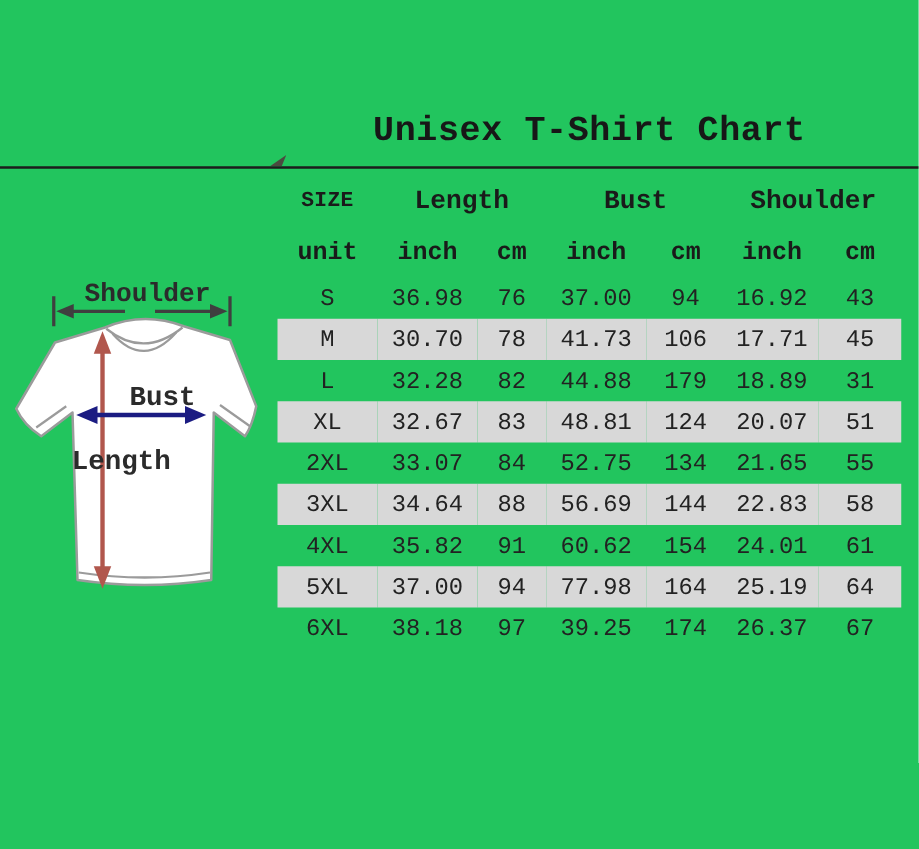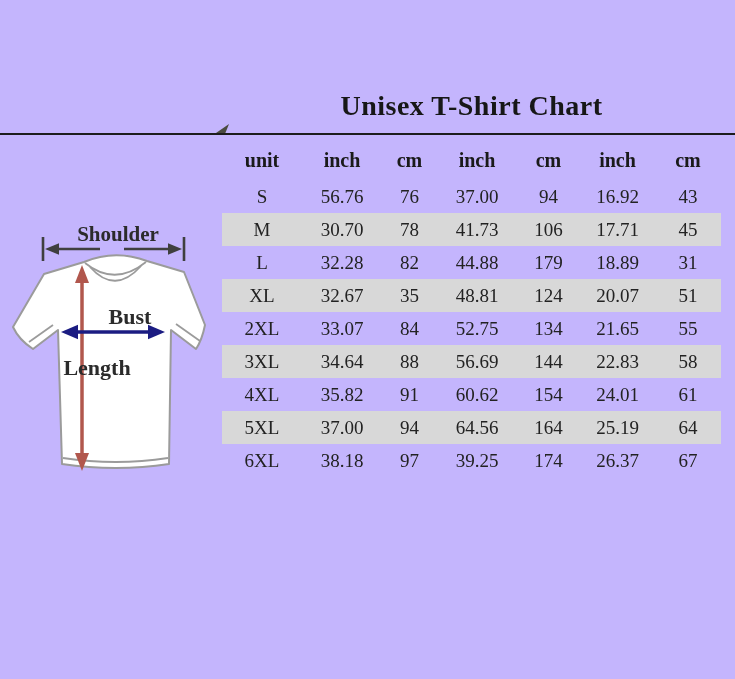--- a/index.html
+++ b/index.html
@@ -1,18 +1,18 @@
 <!DOCTYPE html>
 <html><head>
 <meta charset="utf-8">
 <style>
   html,body{margin:0;padding:0;background:#fff;}
   .canvas{
-    position:relative;width:735px;height:679px;background:#c4b5fd;overflow:hidden;
-    font-family:Liberation Serif, serif;color:#1f1f1f;
+    position:relative;width:735px;height:679px;background:#22c55e;overflow:hidden;
+    font-family:Liberation Mono, monospace;color:#1f1f1f;
   }
   .page-title{
     position:absolute;left:222px;top:88px;width:499px;height:36px;
     text-align:center;font-size:28px;font-weight:bold;color:#171717;line-height:36px;
     letter-spacing:.5px;
   }
   .title-rule{
     position:absolute;left:0;top:133px;width:735px;height:2px;background:#1c1c1c;
   }
   .line-tick{
@@ -87,34 +87,40 @@
     <colgroup>
       <col style="width:80px">
         <col style="width:80px">
         <col style="width:55px">
       <col style="width:80px">
         <col style="width:63px">
         <col style="width:75px">
         <col style="width:66px">
     </colgroup>
     <thead>
+      <tr class="group-row">
+        <th class="size-h">SIZE</th>
+        <th colspan="2">Length</th>
+        <th colspan="2">Bust</th>
+        <th colspan="2">Shoulder</th>
+      </tr>
       <tr class="unit-row">
         <th>unit</th>
         <th>inch</th>
         <th>cm</th>
         <th>inch</th>
         <th>cm</th>
         <th>inch</th>
         <th>cm</th>
       </tr>
     </thead>
     <tbody class="data-rows">
       <tr>
         <td>S</td>
-        <td>56.76</td>
+        <td>36.98</td>
         <td>76</td>
         <td>37.00</td>
         <td>94</td>
         <td>16.92</td>
         <td>43</td>
       </tr>
       <tr class="shaded">
         <td>M</td>
         <td>30.70</td>
         <td>78</td>
@@ -128,21 +134,21 @@
         <td>32.28</td>
         <td>82</td>
         <td>44.88</td>
         <td>179</td>
         <td>18.89</td>
         <td>31</td>
       </tr>
       <tr class="shaded">
         <td>XL</td>
         <td>32.67</td>
-        <td>35</td>
+        <td>83</td>
         <td>48.81</td>
         <td>124</td>
         <td>20.07</td>
         <td>51</td>
       </tr>
       <tr>
         <td>2XL</td>
         <td>33.07</td>
         <td>84</td>
         <td>52.75</td>
@@ -165,21 +171,21 @@
         <td>91</td>
         <td>60.62</td>
         <td>154</td>
         <td>24.01</td>
         <td>61</td>
       </tr>
       <tr class="shaded">
         <td>5XL</td>
         <td>37.00</td>
         <td>94</td>
-        <td>64.56</td>
+        <td>77.98</td>
         <td>164</td>
         <td>25.19</td>
         <td>64</td>
       </tr>
       <tr>
         <td>6XL</td>
         <td>38.18</td>
         <td>97</td>
         <td>39.25</td>
         <td>174</td>

